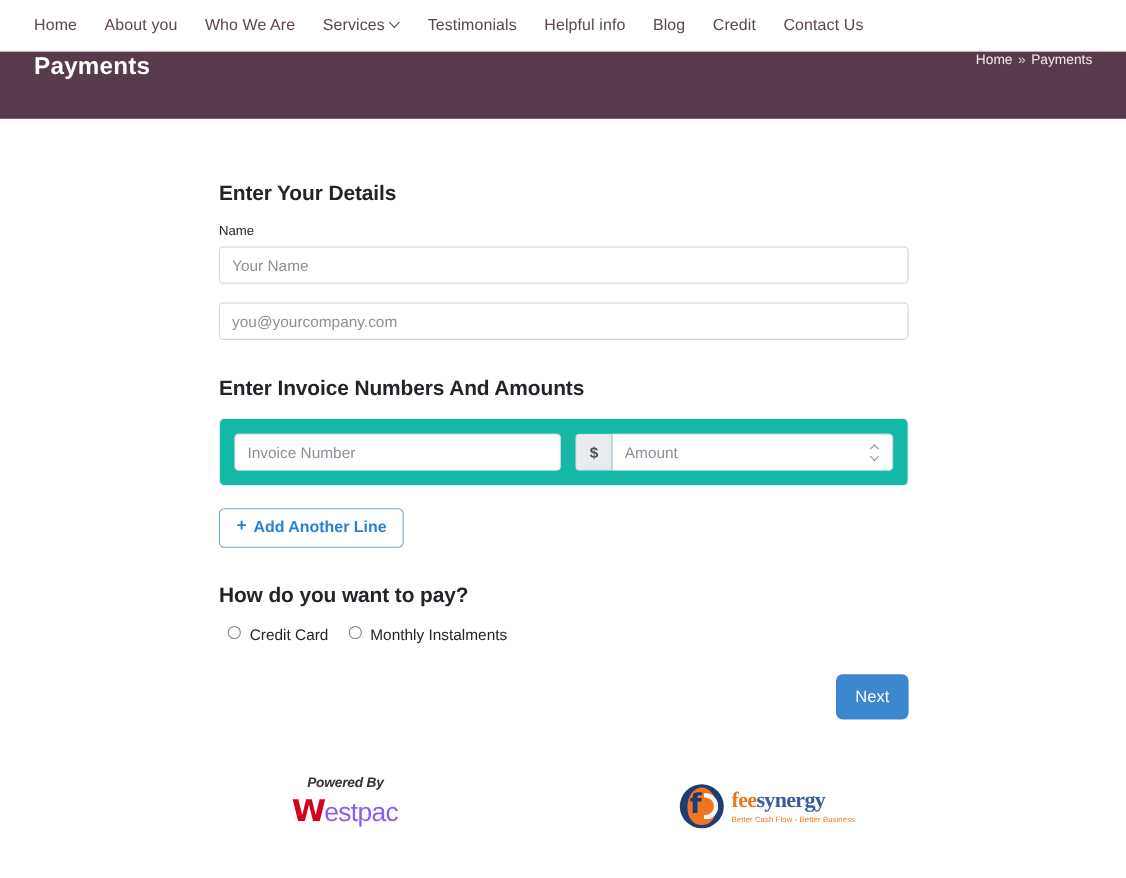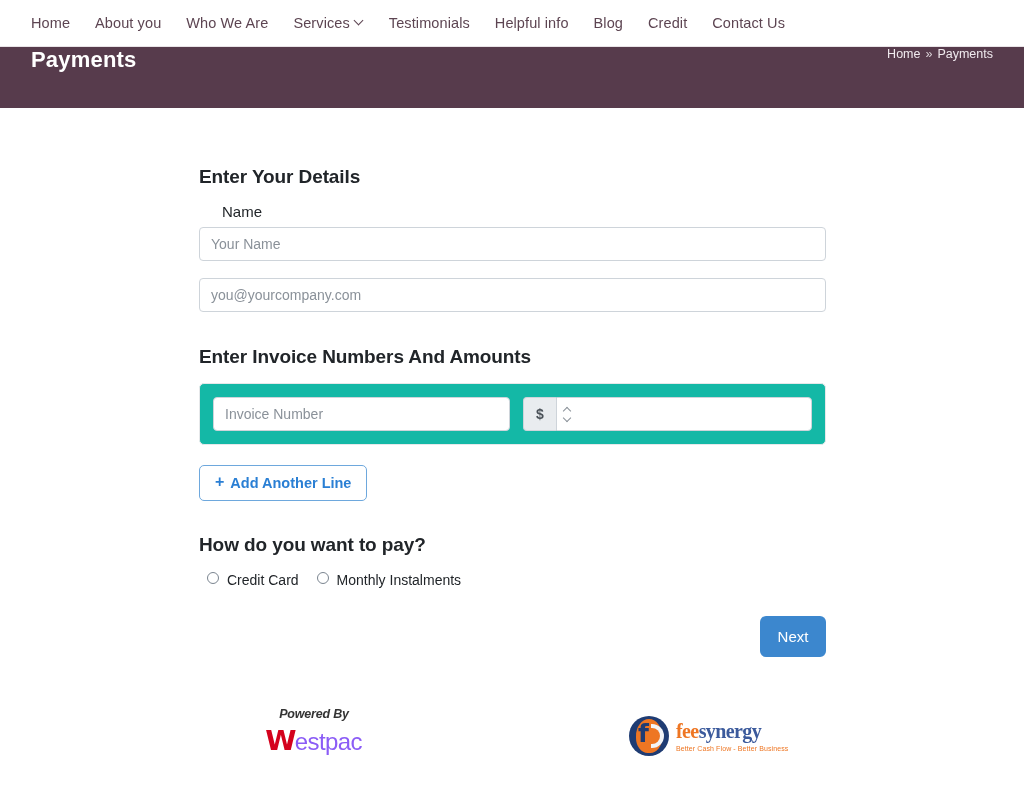--- a/index.html
+++ b/index.html
@@ -95,24 +95,23 @@
     margin: 0 0 15px 0;
     letter-spacing: -.1px;
   }
   .row2 {
     display: flex;
     gap: 26px;
   }
   .field { flex: 1; }
   .field-label {
     display: block;
-    font-size: 15px;
+    font-size: 12px;
     color: #212529;
     margin-bottom: 7px;
-    margin-left: 23px;
   }
   .inp {
     width: 100%;
     height: 34px;
     border: 1px solid #ced4da;
     border-radius: 4px;
     background: #fff;
     font-size: 14px;
     color: #212529;
     padding: 0 11px;
@@ -278,21 +277,21 @@
     cursor: pointer;
     font-family: "Liberation Sans", sans-serif;
   }
 
   
   .footer {
     margin-top: 50px;
     display: flex;
     align-items: flex-start;
     padding-left: 262px;
-    gap: 12px;
+    gap: 1px;
   }
   .westpac-block {
     display: flex;
     flex-direction: column;
     align-items: center;
     width: 104px;
   }
   .powered-by {
     font-size: 12.5px;
     font-style: italic;
@@ -443,20 +442,21 @@
     </div>
 
     <section class="invoice-section">
       <h2 class="section-title">Enter Invoice Numbers And Amounts</h2>
 
       <div class="invoice-box">
         <input class="inv-num" type="text" placeholder="Invoice Number" style="">
         <div class="amount-group">
           <div class="dollar-addon">$</div>
           <div class="amount-field">
+            <input class="amount-input" type="text" placeholder="Amount" style="">
             <span class="stepper">
               <span class="arrow up"></span>
               <span class="arrow down"></span>
             </span>
           </div>
         </div>
       </div>
 
       <button class="add-line-btn">
         <span class="plus-icon">+</span>

